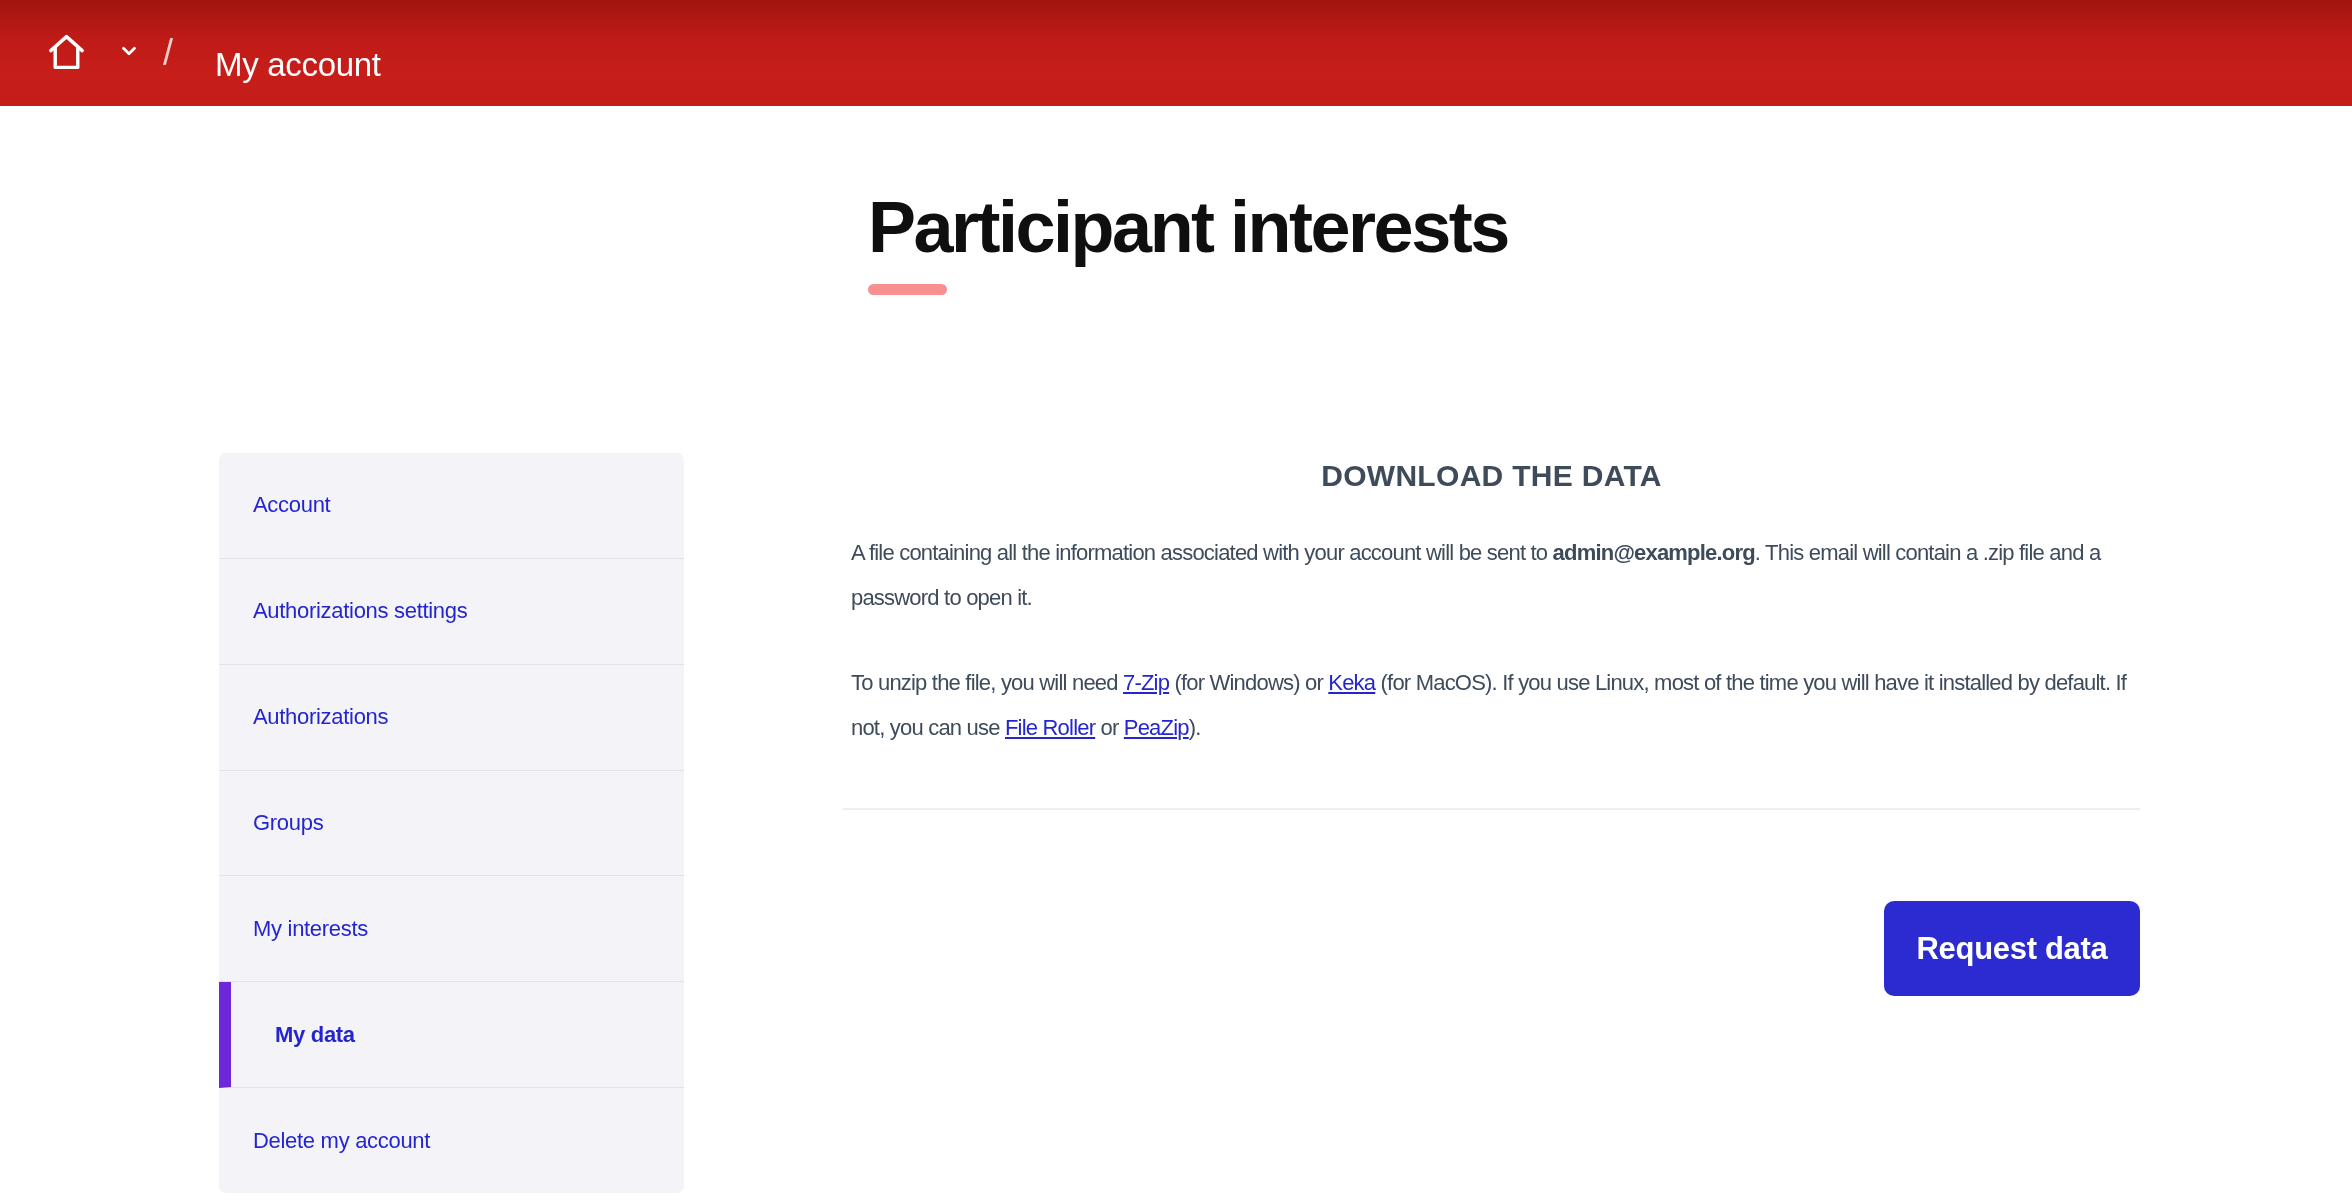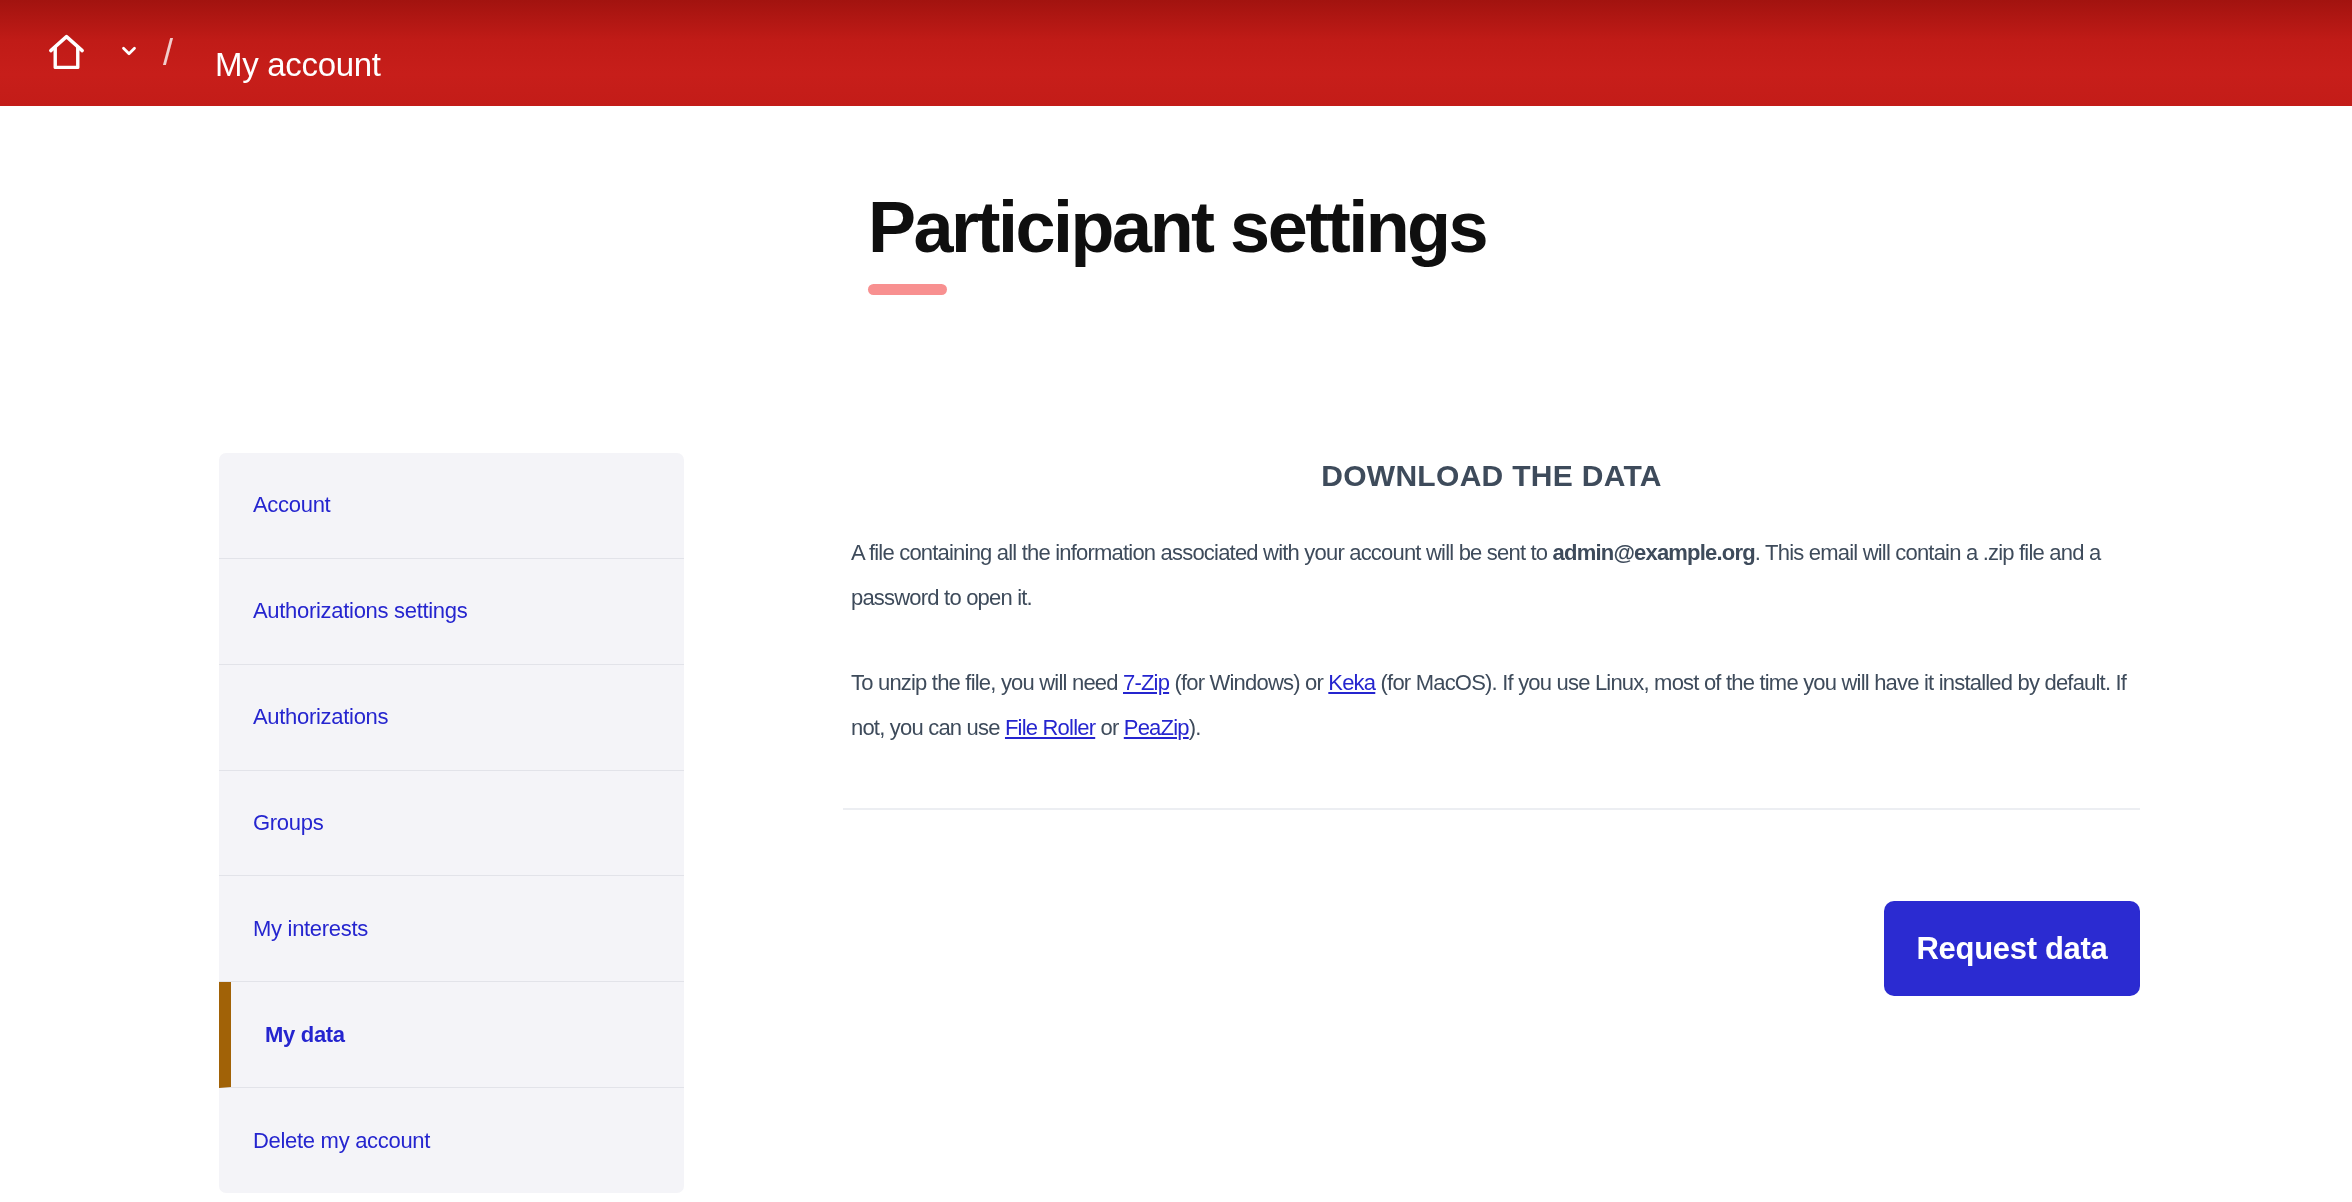--- a/index.html
+++ b/index.html
@@ -37,22 +37,22 @@
   }
   .side-item{
     flex:1 1 auto;display:flex;align-items:center;
     padding-left:34px;box-sizing:border-box;
     border-bottom:1px solid #e2e3e9;
     color:#2525cf;font-size:22px;font-weight:400;letter-spacing:-0.3px;
     cursor:pointer;text-decoration:none;background:transparent;
   }
   .side-item:last-child{border-bottom:none;}
   .side-item.active{
-    border-left:12px solid #a16207;
-    padding-left:34px;
+    border-left:12px solid #6d28d9;
+    padding-left:44px;
     font-weight:700;
   }
 
   
   .content{position:absolute;left:843px;top:458px;width:1297px;}
   .section-heading{
     margin:0;font-size:30px;line-height:36px;font-weight:700;color:#3e4b5b;letter-spacing:0.3px;text-align:center;
   }
   .content p{
     margin:8px;max-width:1310px;
@@ -89,21 +89,21 @@
       <span style="display:flex;">
         <svg width="22" height="22" viewBox="0 0 24 24" fill="none" stroke="#ffffff" stroke-width="3" stroke-linecap="round" stroke-linejoin="round">
           <path d="M6 9 L12 15 L18 9"></path>
         </svg>
       </span>
     </button>
     <span class="crumb-sep">/</span>
     <a class="crumb-current">My account</a>
   </div>
 
-  <h1 class="page-title">Participant settings</h1>
+  <h1 class="page-title">Participant interests</h1>
   <div class="title-underline"></div>
 
   <nav class="sidebar">
     <a class="side-item">Account</a>
     <a class="side-item">Authorizations settings</a>
     <a class="side-item">Authorizations</a>
     <a class="side-item">Groups</a>
     <a class="side-item">My interests</a>
     <a class="side-item active">My data</a>
     <a class="side-item">Delete my account</a>

